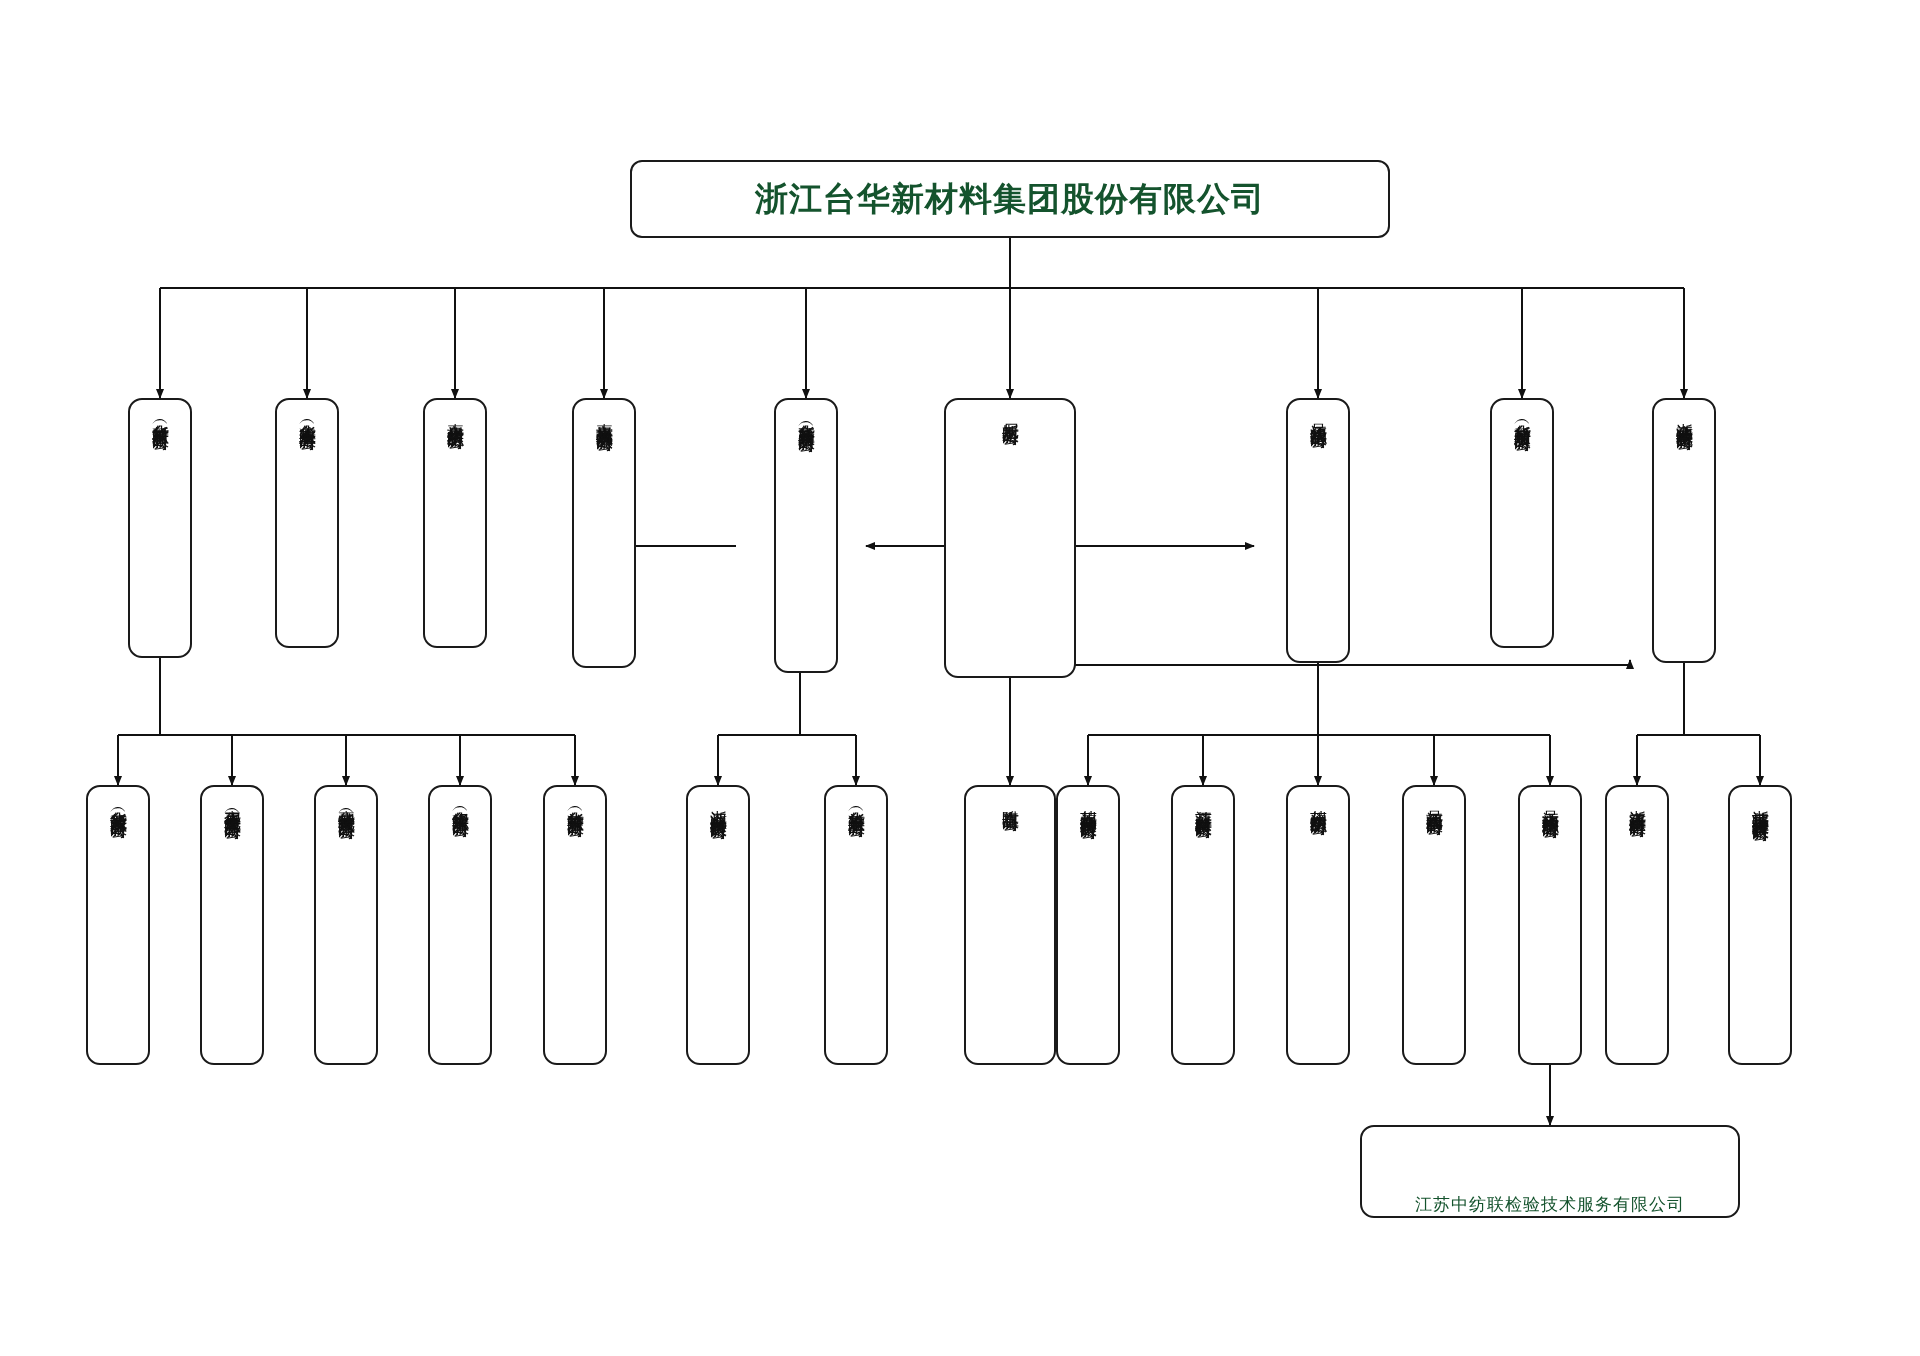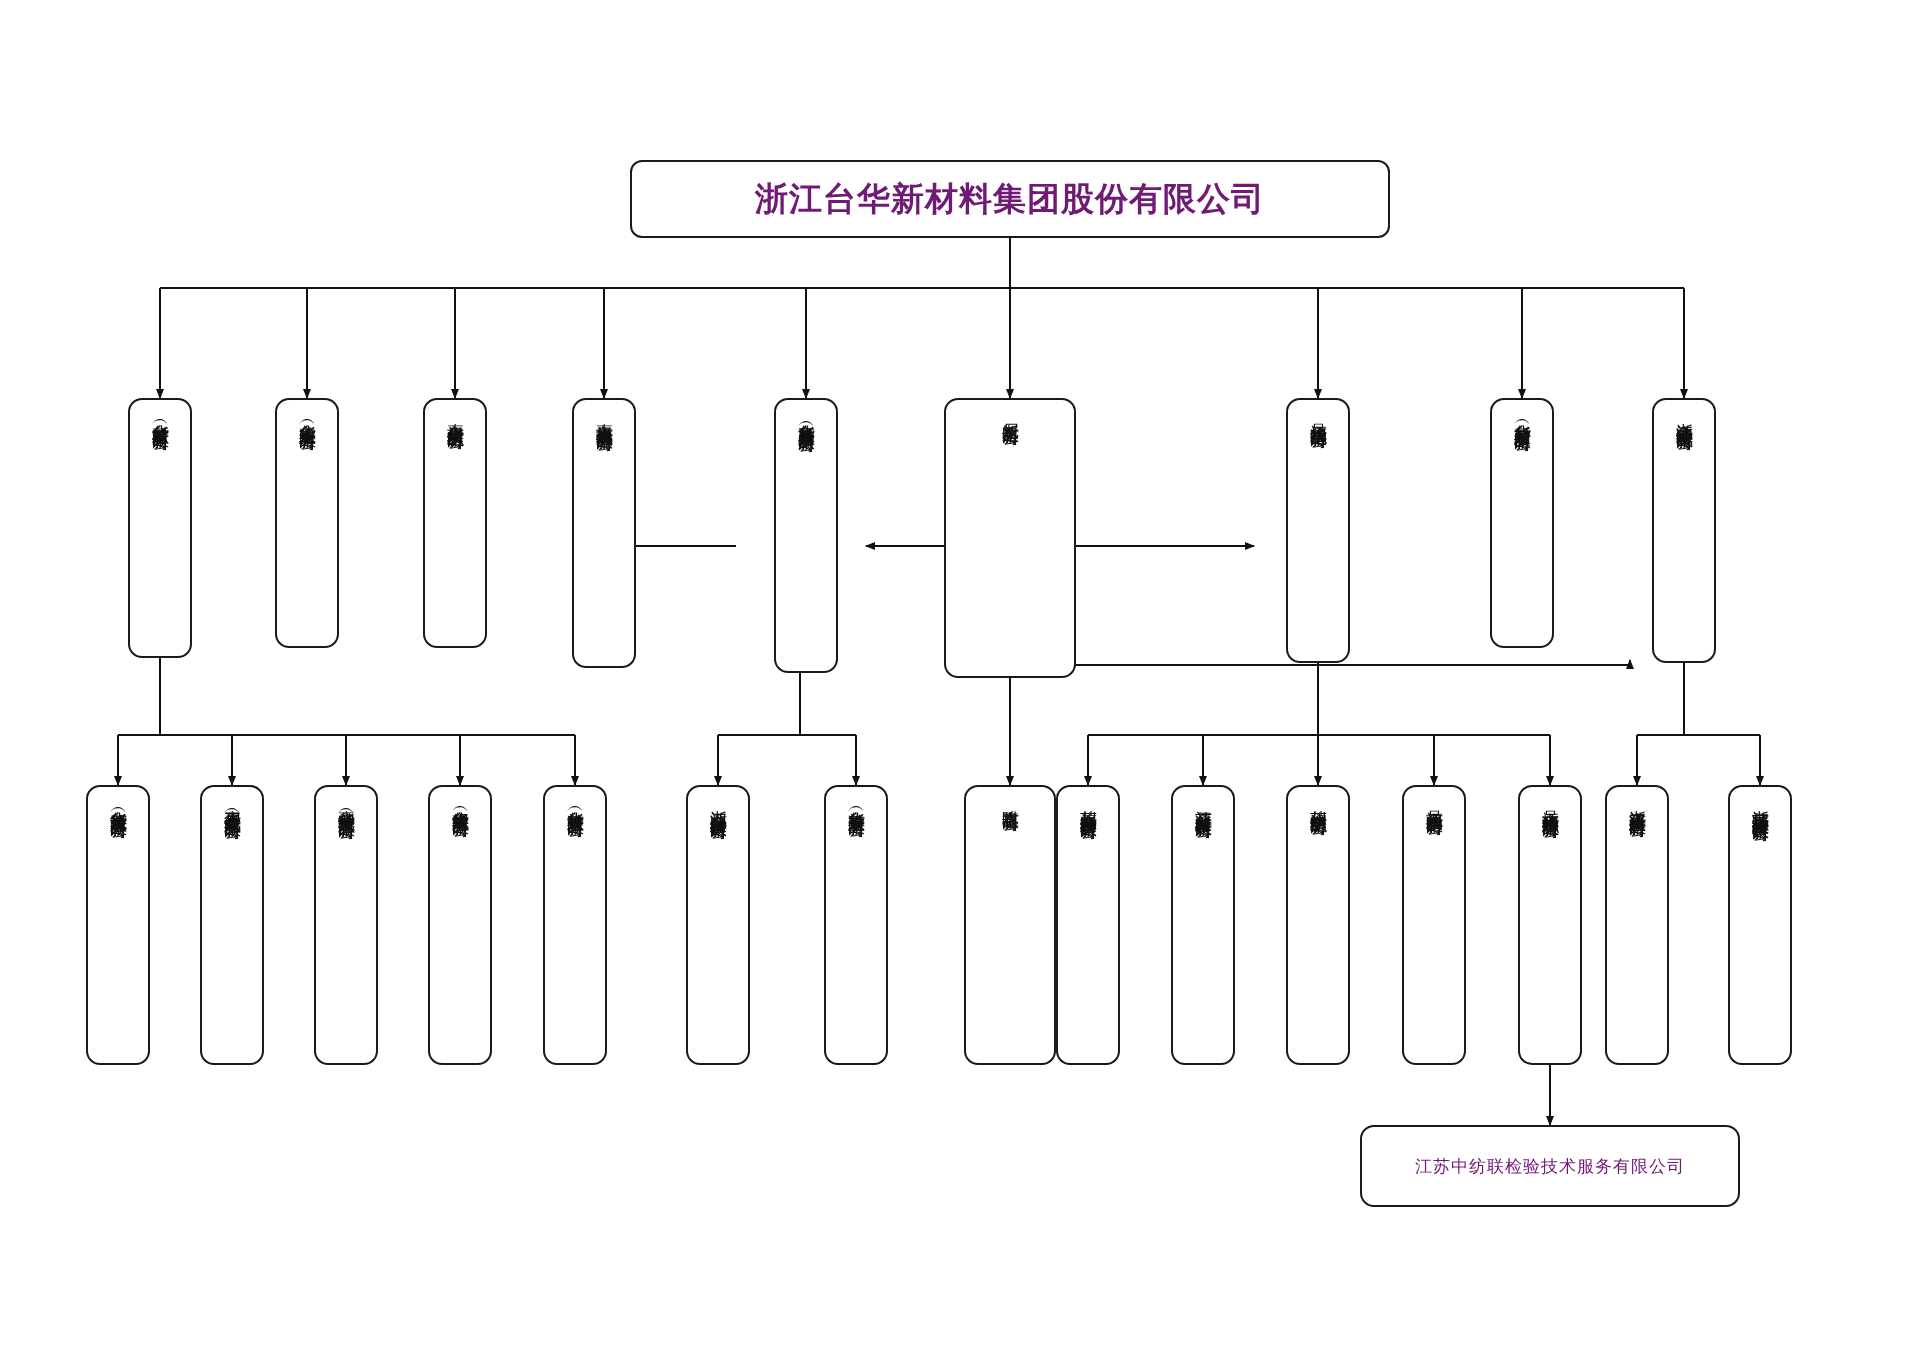--- a/index.html
+++ b/index.html
@@ -41,21 +41,21 @@
     white-space: nowrap;
     font-size: 17px;
     line-height: 1.05;
     letter-spacing: 1px;
     color: #101010;
     padding-top: 10px;
     font-family: "Liberation Sans", "DejaVu Sans", sans-serif;
   }
   .hlabel {
     white-space: nowrap;
-    color: #701a75;
+    color: #14532d;
     font-family: "Liberation Sans", "DejaVu Sans", sans-serif;
   }
   .root .hlabel {
     font-size: 33px;
     font-weight: bold;
     letter-spacing: 1px;
   }
   .leafwide .hlabel {
     font-size: 17px;
     letter-spacing: 1px;
@@ -197,17 +197,17 @@
   <div class="node" style="left:1518px; top:785px; width:64px; height:280px;">
     <span class="vlabel">吴江市福华纺织整理有限公司</span>
   </div>
   <div class="node" style="left:1605px; top:785px; width:64px; height:280px;">
     <span class="vlabel">浙江嘉华再生材料有限公司</span>
   </div>
   <div class="node" style="left:1728px; top:785px; width:64px; height:280px;">
     <span class="vlabel">浙江英瑞特种再生材料科技有限公司</span>
   </div>
 
-  <div class="node leafwide" style="left:1360px; top:1125px; width:380px; height:82px; align-items:center;">
+  <div class="node leafwide" style="left:1360px; top:1125px; width:380px; height:93px; align-items:flex-end;">
     <span class="hlabel">江苏中纺联检验技术服务有限公司</span>
   </div>
 
 </div>
 
 </body></html>

